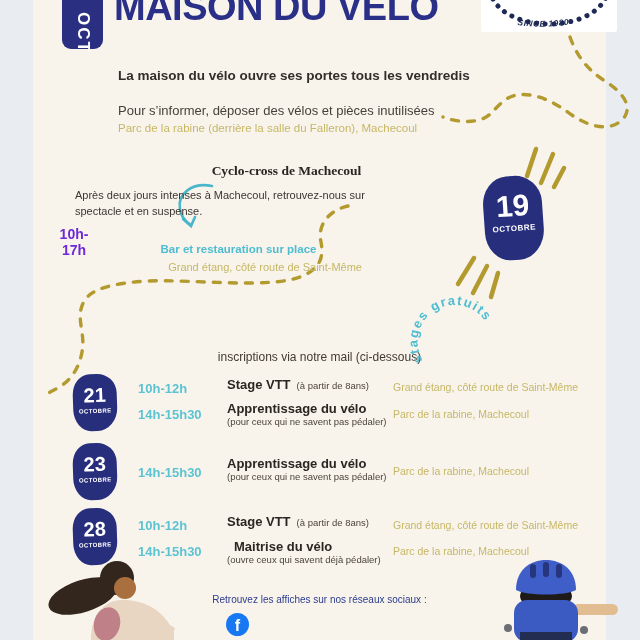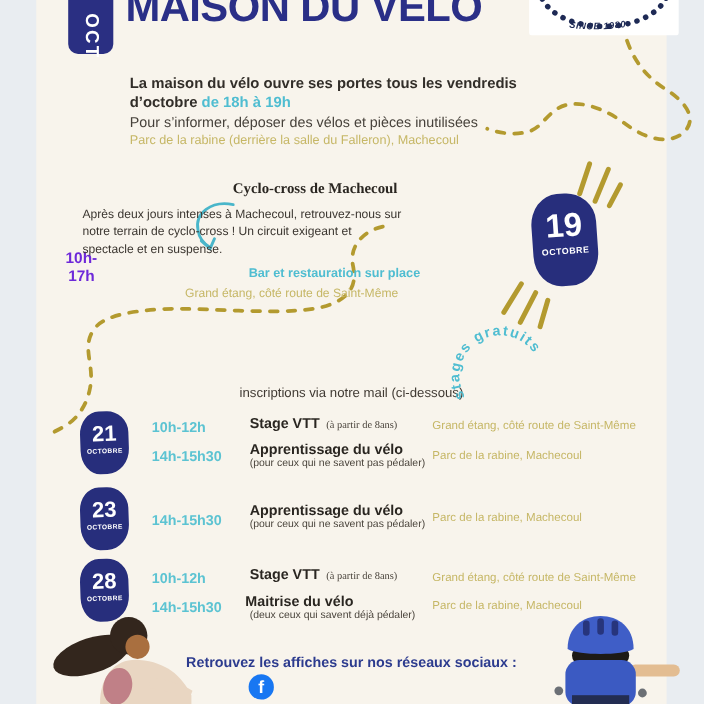--- a/index.html
+++ b/index.html
@@ -19,41 +19,41 @@
   .logo-box{left:481px;top:-9px;width:136px;height:41px;background:#ffffff;border-radius:2px;overflow:hidden;}
   
   .o-bold{font-size:13.5px;font-weight:800;color:#322e29;white-space:nowrap;}
   .o-teal{color:#4fbdd1;}
   .o-reg{font-size:13px;color:#46413a;white-space:nowrap;}
   .o-loc{font-size:11.5px;color:#c6b766;white-space:nowrap;}
   
   .cc-time{left:36px;top:226px;width:76px;text-align:center;font-size:14px;line-height:16px;font-weight:800;color:#6d28d9;}
   .cc-title{left:150px;top:163px;width:273px;text-align:center;font-size:13.5px;font-weight:800;color:#2a2621;font-family:Liberation Serif, serif;}
   .cc-body{left:75px;top:187px;width:290px;text-align:left;font-size:11px;line-height:16px;color:#3b3630;}
-  .cc-high{left:75px;top:243px;width:287px;text-align:right;font-size:11.5px;font-weight:800;color:#4fbdd1;padding-left:20px;}
+  .cc-high{left:75px;top:243px;width:287px;text-align:center;font-size:11.5px;font-weight:800;color:#4fbdd1;padding-left:20px;}
   .cc-loc{left:75px;top:261px;width:287px;text-align:right;font-size:11px;color:#c6b766;}
   .badge19{left:484px;top:176px;width:59px;height:84px;background:#272e7c;color:#fff;text-align:center;
     border-radius:42% 46% 44% 42% / 34% 32% 36% 34%;transform:rotate(-4deg);box-sizing:border-box;padding-top:15px;}
   .badge19 .day{font-size:30px;font-weight:800;line-height:30px;}
   .badge19 .mon{font-size:8px;font-weight:700;letter-spacing:0.5px;margin-top:3px;}
   
   .st-heading{left:33px;top:329px;width:573px;text-align:center;font-size:14.5px;font-weight:800;color:#2a2621;
     text-decoration:underline;text-decoration-thickness:2px;text-underline-offset:3px;}
   .st-sub{left:33px;top:350px;width:573px;text-align:center;font-size:12px;color:#403a33;}
   .day-badge{width:44px;height:57px;background:#272e7c;color:#fff;text-align:center;box-sizing:border-box;padding-top:11px;
     border-radius:40% 44% 46% 40% / 36% 34% 40% 38%;transform:rotate(-2deg);}
   .day-badge .day{font-size:20px;font-weight:800;line-height:20px;}
   .day-badge .mon{font-size:6px;font-weight:700;letter-spacing:0.4px;margin-top:3px;}
   .t-time{font-size:13px;font-weight:800;color:#5cc3d2;white-space:nowrap;}
   .t-act{font-size:13px;font-weight:800;color:#2a2621;white-space:nowrap;}
   .t-note{font-size:9.5px;font-weight:400;color:#4a443c;white-space:nowrap;}
-  .t-note-inline{margin-left:6px;font-family:Liberation Serif, serif;}
+  .t-note-inline{margin-left:6px;}
   .t-loc{font-size:10.5px;color:#c6b766;white-space:nowrap;}
   
-  .ft-text{left:33px;top:594px;width:573px;text-align:center;font-size:13px;font-weight:700;color:#2c3b8e;}
+  .ft-text{left:33px;top:594px;width:573px;text-align:center;font-size:10px;font-weight:400;color:#2c3b8e;}
   .fb-icon{left:226px;top:613px;width:23px;height:23px;border-radius:50%;background:#1877f2;color:#fff;
     display:flex;align-items:flex-end;justify-content:center;font-weight:800;font-size:16px;line-height:21px;cursor:pointer;}
   .fb-name{left:257px;top:616px;font-size:13px;color:#2e3d8f;cursor:pointer;}
   svg{display:block;}
 </style>
 </head>
 <body>
 
 <div id="canvas">
   <div class="abs poster"></div>
@@ -86,34 +86,30 @@
       <circle cx="68" cy="-5" r="11" fill="none" stroke="#1e2a55" stroke-width="6"></circle>
       <path d="M 9,0 C 13,20 38,33 68,33 C 98,33 123,20 127,0" fill="none" stroke="#1e2a55" stroke-width="5" stroke-dasharray="0.1 8.5" stroke-linecap="round"></path>
       <path id="sincePath" d="M 24,32 Q 68,41 112,28" fill="none"></path>
       <text font-size="8.5" font-weight="700" font-style="italic" fill="#1e2a55" letter-spacing="0.5">
         <textPath href="#sincePath" startOffset="14%">SINCE 1980</textPath>
       </text>
     </svg>
   </div>
 
   <div class="abs o-bold" style="left:118px;top:68px;">La maison du vélo ouvre ses portes tous les vendredis</div>
-  <div class="abs o-bold" style="left:118px;top:85px;">
-    <span>d’octobre </span><span class="o-teal">de 18h à 19h</span>
-  </div>
   <div class="abs o-loc" style="left:118px;top:122px;">Parc de la rabine (derrière la salle du Falleron), Machecoul</div>
   <div class="abs o-reg" style="left:118px;top:103px;">Pour s’informer, déposer des vélos et pièces inutilisées</div>
 
   <div class="abs cc-time">
     <div>10h-</div>
     <div>17h</div>
   </div>
   <div class="abs cc-title">Cyclo-cross de Machecoul</div>
   <div class="abs cc-body">
     <div>Après deux jours intenses à Machecoul, retrouvez-nous sur</div>
-    <div>notre terrain de cyclo-cross ! Un circuit exigeant et</div>
     <div>spectacle et en suspense.</div>
   </div>
   <div class="abs cc-high">Bar et restauration sur place</div>
   <div class="abs cc-loc">Grand étang, côté route de Saint-Même</div>
   <div class="abs badge19">
     <div class="day">19</div>
     <div class="mon">OCTOBRE</div>
   </div>
 
   <div class="abs st-sub">inscriptions via notre mail (ci-dessous)</div>
@@ -150,22 +146,22 @@
   <div class="abs day-badge" style="left:73px;top:508px;">
     <div class="day">28</div>
     <div class="mon">OCTOBRE</div>
   </div>
   <div class="abs t-time" style="left:138px;top:518px;">10h-12h</div>
   <div class="abs t-act" style="left:227px;top:514px;">
     <span>Stage VTT</span><span class="t-note t-note-inline">(à partir de 8ans)</span>
   </div>
   <div class="abs t-loc" style="left:393px;top:519px;">Grand étang, côté route de Saint-Même</div>
   <div class="abs t-time" style="left:138px;top:544px;">14h-15h30</div>
-  <div class="abs t-act" style="left:223px;top:539px;">Maitrise du vélo</div>
-  <div class="abs t-note" style="left:227px;top:554px;">(deux ceux qui savent déjà pédaler)</div>
+  <div class="abs t-act" style="left:234px;top:539px;">Maitrise du vélo</div>
+  <div class="abs t-note" style="left:227px;top:554px;">(ouvre ceux qui savent déjà pédaler)</div>
   <div class="abs t-loc" style="left:393px;top:545px;">Parc de la rabine, Machecoul</div>
 
   <div class="abs ft-text">Retrouvez les affiches sur nos réseaux sociaux :</div>
   <div class="abs fb-icon">
     <span>f</span>
   </div>
 
   <svg class="abs" style="left:33px;top:558px;" width="145" height="82" viewBox="0 0 145 82">
     <ellipse cx="50" cy="38" rx="36" ry="16" fill="#33261d" transform="rotate(-18 50 38)"></ellipse>
     <circle cx="84" cy="20" r="17" fill="#33261d"></circle>

